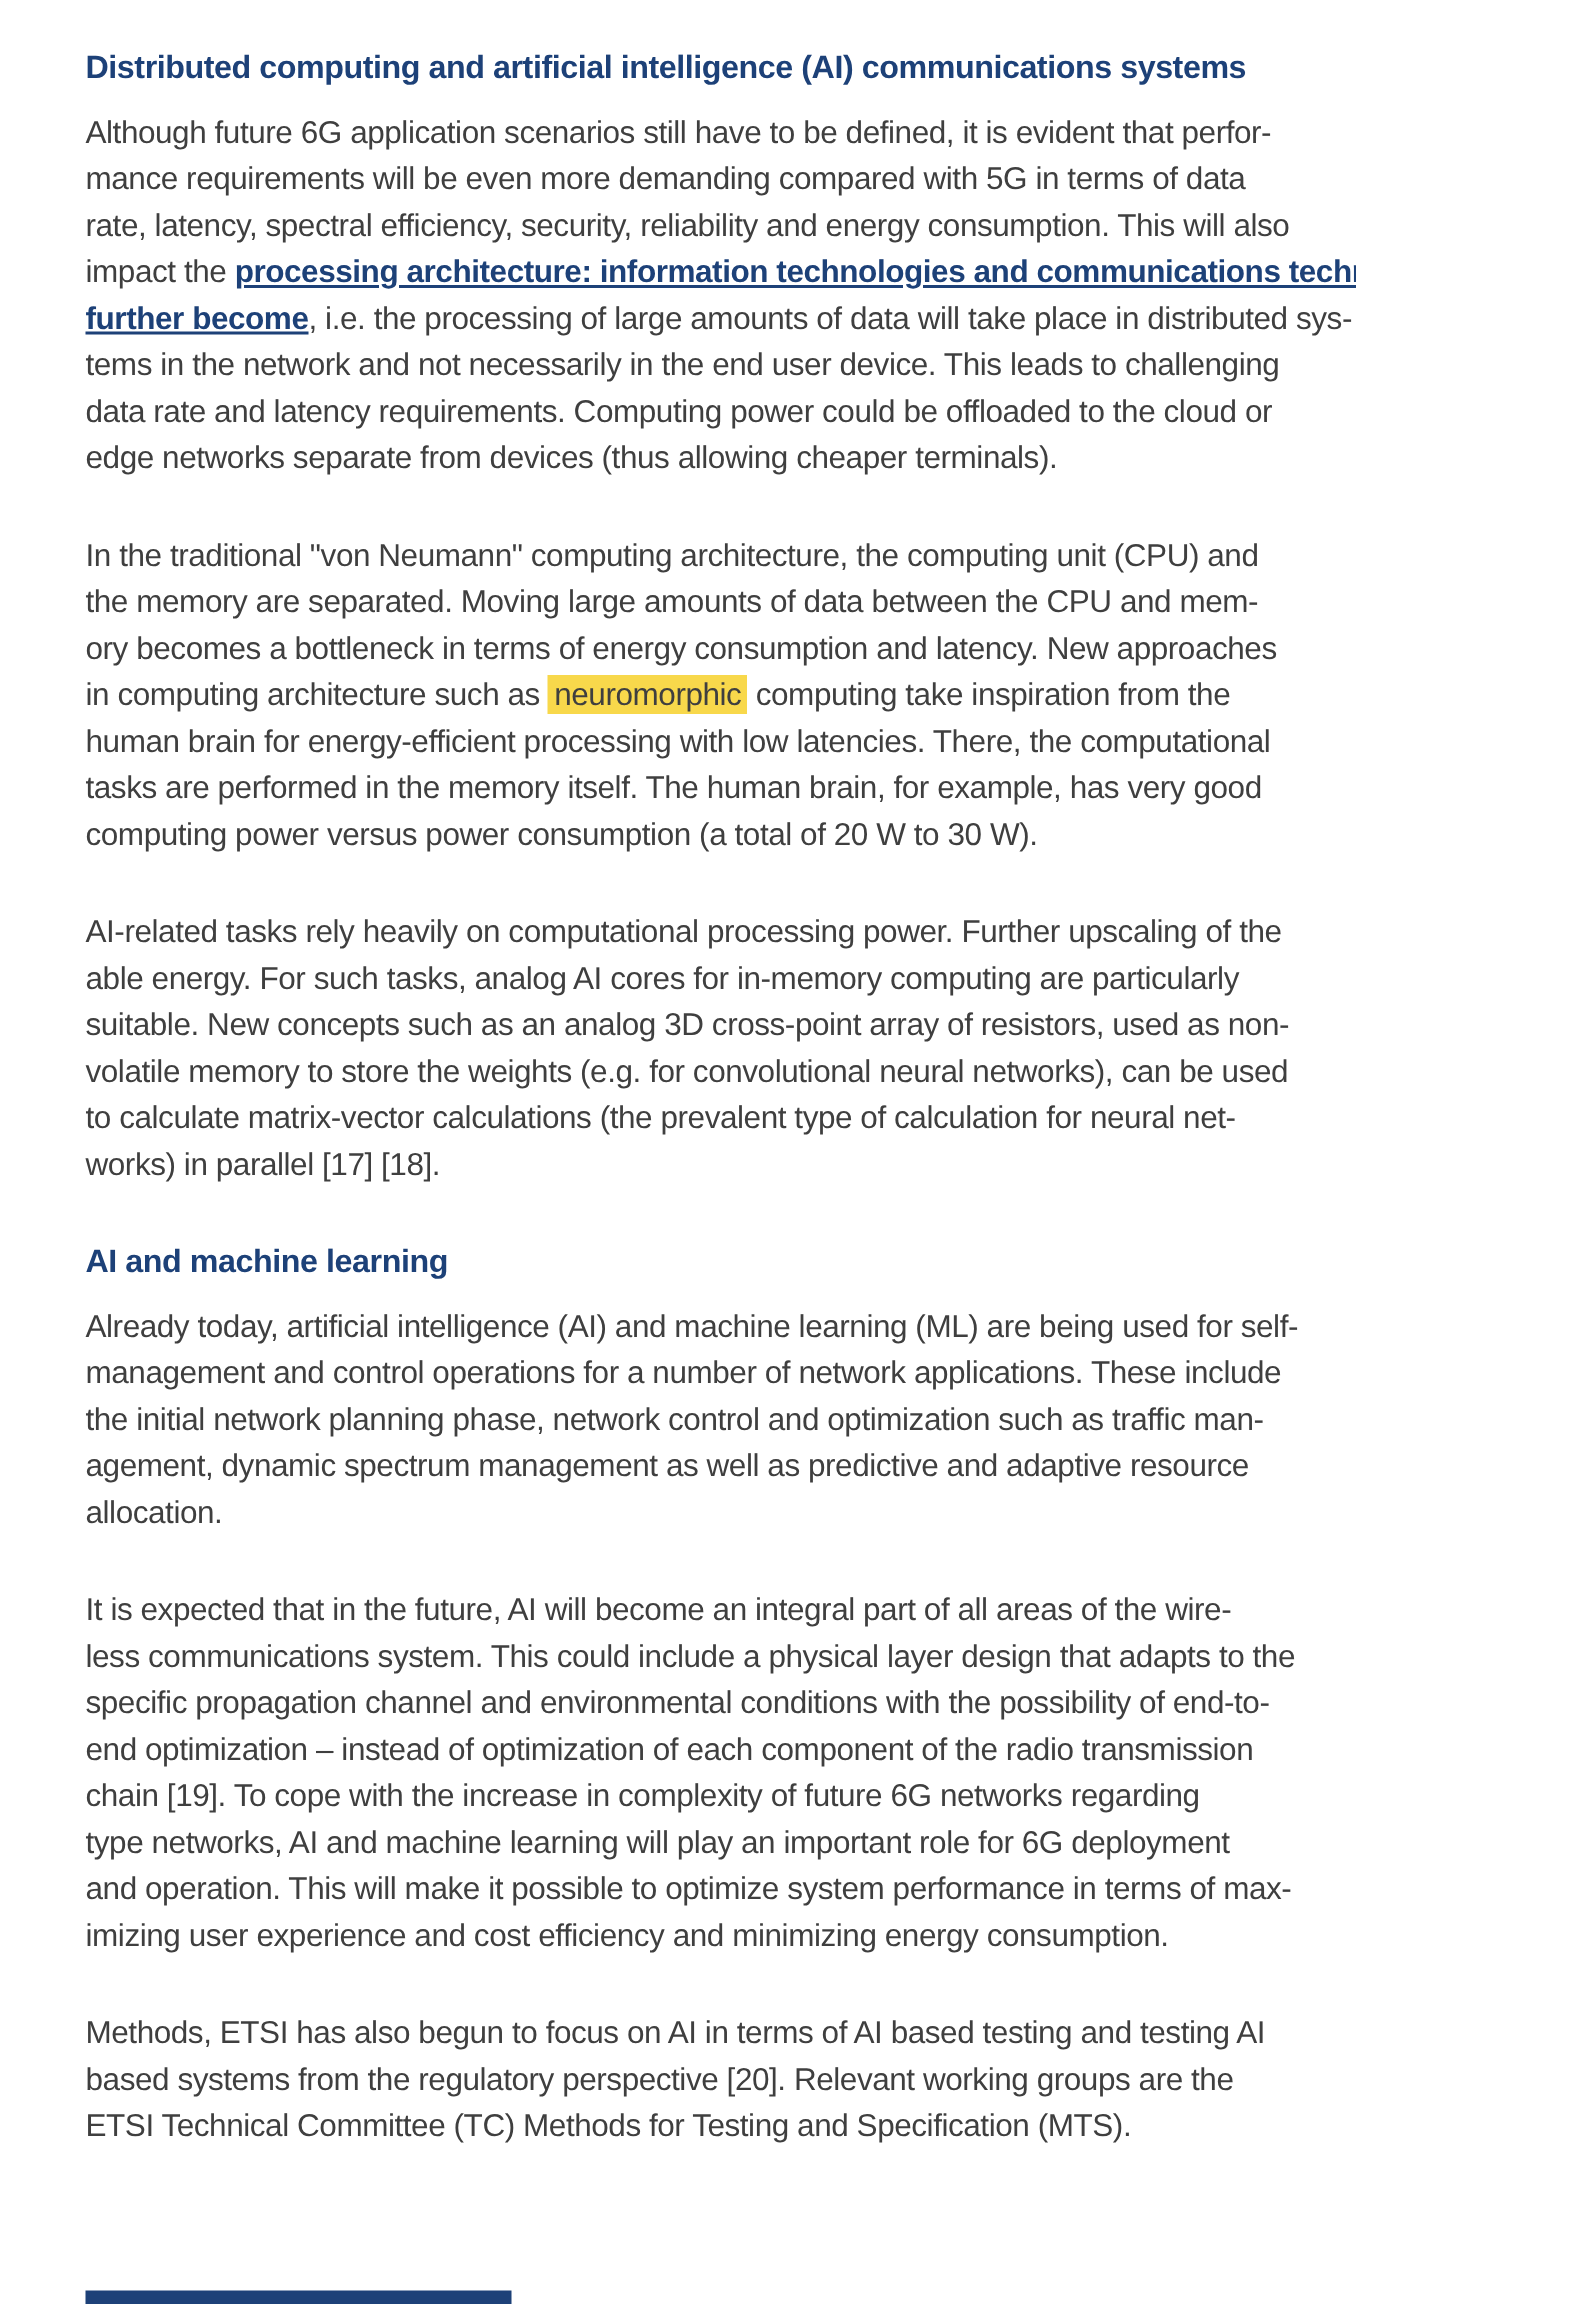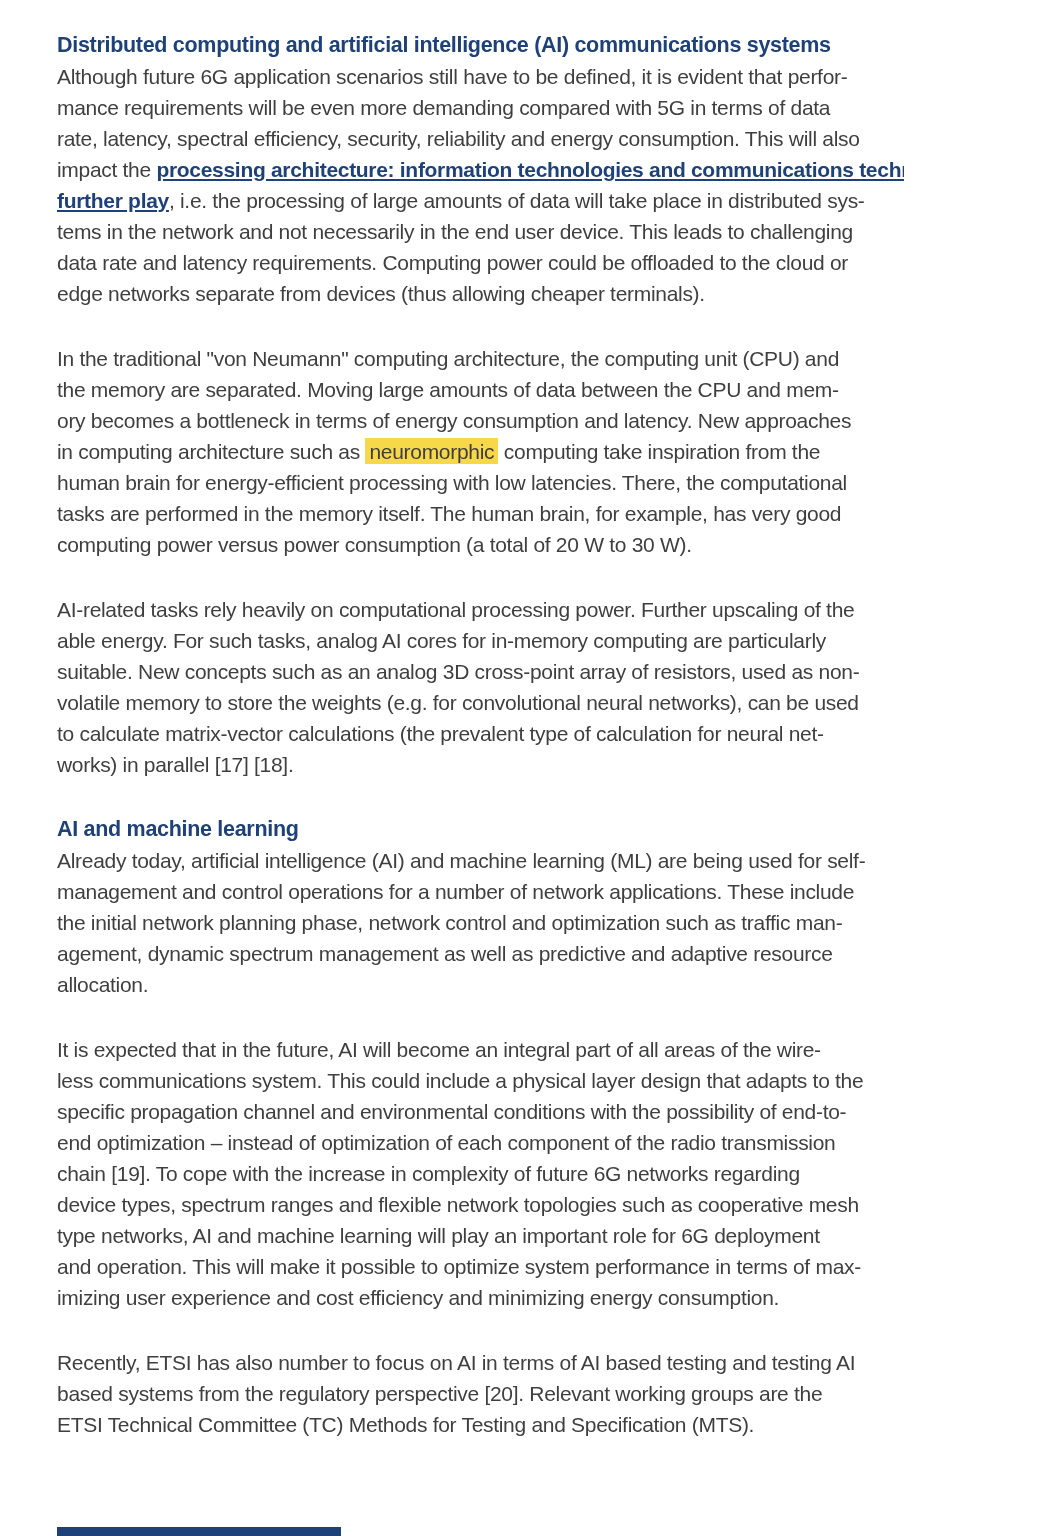--- a/index.html
+++ b/index.html
@@ -36,21 +36,21 @@
   }
   .para{
     margin-top:0;
   }
   .para + .para,
   .para + .heading,
   .heading + .heading{
     margin-top:34px;
   }
   .heading + .para{
-    margin-top:0;
+    margin-top:12px;
   }
   .line{
     font-size:21px;
     line-height:31px;
     letter-spacing:-0.3px;
     color:var(--body);
     white-space:pre;
   }
   .run-emphasis{
     color:var(--accent);
@@ -74,21 +74,21 @@
 <body>
 
 <div class="page">
   <div class="content">
       <div class="heading">Distributed computing and artificial intelligence (AI) communications systems</div>
       <div class="para">
         <div class="line"><span class="run-normal">Although future 6G application scenarios still have to be defined, it is evident that perfor-</span></div>
         <div class="line"><span class="run-normal">mance requirements will be even more demanding compared with 5G in terms of data</span></div>
         <div class="line"><span class="run-normal">rate, latency, spectral efficiency, security, reliability and energy consumption. This will also</span></div>
         <div class="line"><span class="run-normal">impact the </span><span class="run-emphasis">processing architecture: information technologies and communications technologies will</span></div>
-        <div class="line"><span class="run-emphasis">further play</span><span class="run-normal">, i.e. the processing of large amounts of data will take place in distributed sys-</span></div>
+        <div class="line"><span class="run-emphasis">further become</span><span class="run-normal">, i.e. the processing of large amounts of data will take place in distributed sys-</span></div>
         <div class="line"><span class="run-normal">tems in the network and not necessarily in the end user device. This leads to challenging</span></div>
         <div class="line"><span class="run-normal">data rate and latency requirements. Computing power could be offloaded to the cloud or</span></div>
         <div class="line"><span class="run-normal">edge networks separate from devices (thus allowing cheaper terminals).</span></div>
       </div>
       <div class="para">
         <div class="line"><span class="run-normal">In the traditional "von Neumann" computing architecture, the computing unit (CPU) and</span></div>
         <div class="line"><span class="run-normal">the memory are separated. Moving large amounts of data between the CPU and mem-</span></div>
         <div class="line"><span class="run-normal">ory becomes a bottleneck in terms of energy consumption and latency. New approaches</span></div>
         <div class="line"><span class="run-normal">in computing architecture such as </span><span class="run-highlight">neuromorphic</span><span class="run-normal"> computing take inspiration from the</span></div>
         <div class="line"><span class="run-normal">human brain for energy-efficient processing with low latencies. There, the computational</span></div>
@@ -110,25 +110,24 @@
         <div class="line"><span class="run-normal">the initial network planning phase, network control and optimization such as traffic man-</span></div>
         <div class="line"><span class="run-normal">agement, dynamic spectrum management as well as predictive and adaptive resource</span></div>
         <div class="line"><span class="run-normal">allocation.</span></div>
       </div>
       <div class="para">
         <div class="line"><span class="run-normal">It is expected that in the future, AI will become an integral part of all areas of the wire-</span></div>
         <div class="line"><span class="run-normal">less communications system. This could include a physical layer design that adapts to the</span></div>
         <div class="line"><span class="run-normal">specific propagation channel and environmental conditions with the possibility of end-to-</span></div>
         <div class="line"><span class="run-normal">end optimization – instead of optimization of each component of the radio transmission</span></div>
         <div class="line"><span class="run-normal">chain [19]. To cope with the increase in complexity of future 6G networks regarding</span></div>
-        <div class="line"><span class="run-normal">device types, spectrum ranges and flexible network topologies such as cooperative mesh</span></div>
         <div class="line"><span class="run-normal">type networks, AI and machine learning will play an important role for 6G deployment</span></div>
         <div class="line"><span class="run-normal">and operation. This will make it possible to optimize system performance in terms of max-</span></div>
         <div class="line"><span class="run-normal">imizing user experience and cost efficiency and minimizing energy consumption.</span></div>
       </div>
       <div class="para">
-        <div class="line"><span class="run-normal">Recently, ETSI has also number to focus on AI in terms of AI based testing and testing AI</span></div>
+        <div class="line"><span class="run-normal">Methods, ETSI has also begun to focus on AI in terms of AI based testing and testing AI</span></div>
         <div class="line"><span class="run-normal">based systems from the regulatory perspective [20]. Relevant working groups are the</span></div>
         <div class="line"><span class="run-normal">ETSI Technical Committee (TC) Methods for Testing and Specification (MTS).</span></div>
       </div>
     </div>
   <div class="clipped-bottom-bar"></div>
 </div>
 
 </body></html>

